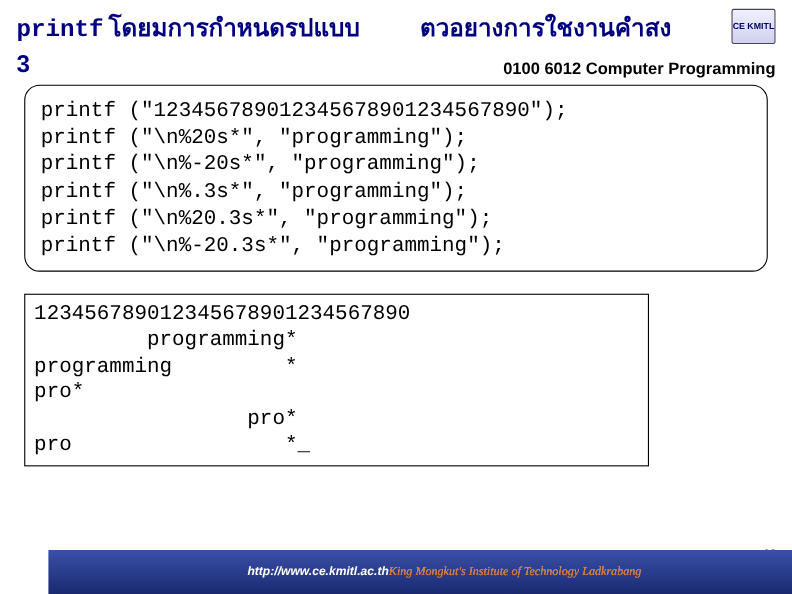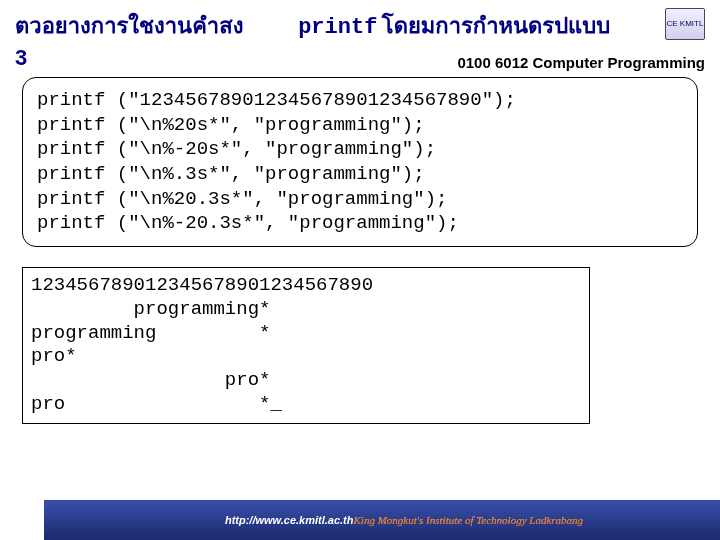--- a/index.html
+++ b/index.html
@@ -36,21 +36,21 @@
   .logo {
     width: 38px;
     height: 30px;
     background: linear-gradient(#f0f0ff,#d0d0ef);
     border: 1px solid #445;
     border-radius: 2px;
     display: flex;
     align-items: center;
     justify-content: center;
     font-size: 8px;
-    font-weight: normal;
+    font-weight: bold;
     color: #000066;
     line-height: 1;
   }
   .row2 {
     display: flex;
     justify-content: space-between;
     align-items: flex-end;
     margin-top: 2px;
   }
   .three {
@@ -118,25 +118,25 @@
     background-clip: text;
     color: #e07020;
   }
 </style>
 </head>
 <body>
 
 <div class="header">
   <div class="title-row">
     <div>
-      <span class="title">ตวอยางการใชงานคำสง</span>
+      <span class="title-part2 printf-word">printf</span>
+      <span class="title-part2">โดยมการกำหนดรปแบบ</span>
     </div>
     <div>
-      <span class="title-part2 printf-word">printf</span>
-      <span class="title-part2">โดยมการกำหนดรปแบบ</span>
+      <span class="title">ตวอยางการใชงานคำสง</span>
     </div>
     <div class="logo">
       <span>CE
 KMITL</span>
     </div>
   </div>
   <div class="row2">
     <span class="three">3</span>
     <span class="course">0100 6012 Computer Programming</span>
   </div>

